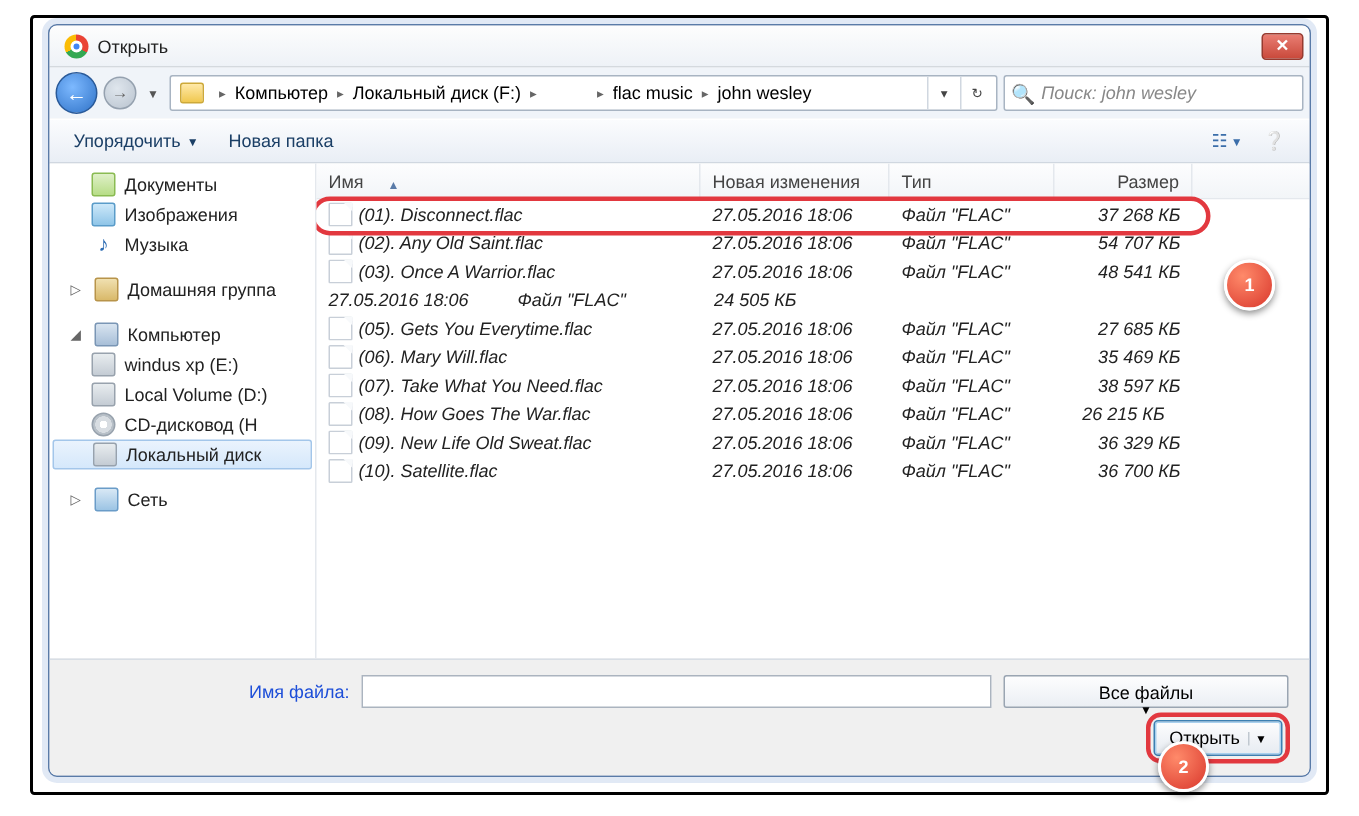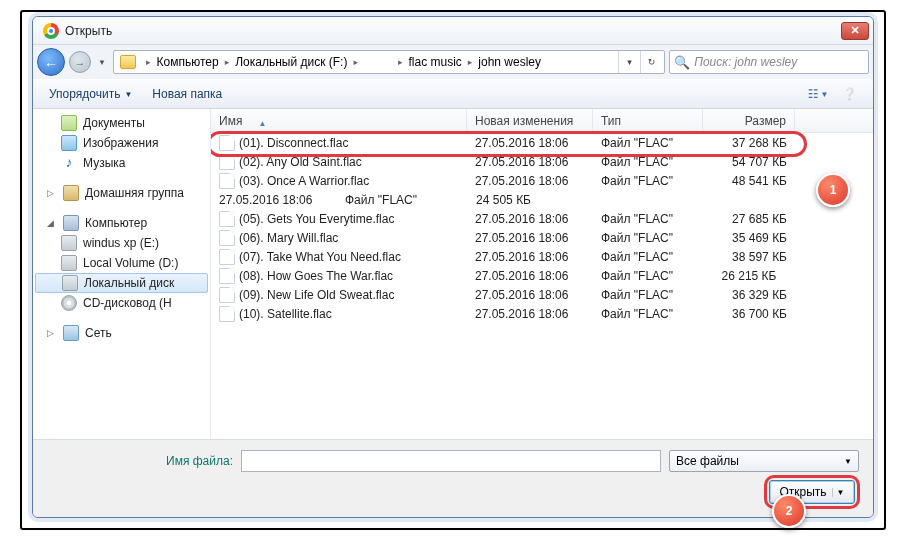--- a/index.html
+++ b/index.html
@@ -48,31 +48,31 @@
 .ico-net { background:linear-gradient(#d8e8f5,#9cc4e4); border:1px solid #6a9cc8; border-radius:2px; }
 .filepane { flex:1; overflow:hidden; position:relative; }
 .filehead { height:24px; display:flex; border-bottom:1px solid #e4e8ed; background:linear-gradient(#fdfdfe,#f2f5f8); font-size:11px; color:#444; }
 .filehead .col { padding:4px 8px; border-right:1px solid #e4e8ed; display:flex;align-items:flex-end; gap:16px; }
 .filehead .col .sort { font-size:8px; color:#5a7ba8; }
 .c-name { flex:0 0 256px; }
 .c-date { flex:0 0 126px; }
 .c-type { flex:0 0 110px; }
 .c-size { flex:0 0 92px; text-align:right; justify-content:flex-end; }
 .filerow { height:19px; display:flex; align-items:center; font-size:12px; color:#222; }
-.filerow .cell { padding:0 8px; overflow:hidden; white-space:nowrap; }
+.filerow .cell { padding:0 8px; overflow:hidden; white-space:nowrap;font-style:italic; }
 .filerow .fico { width:16px;height:16px; margin-right:4px; background:#fff; border:1px solid #c8cfd8; border-radius:1px; position:relative; flex-shrink:0; }
 .filerow .fico::before { content:""; position:absolute; right:-1px; top:-1px; border:3px solid transparent; border-top-color:#f7f9fb; border-right-color:#f7f9fb; }
 .filerow.selected { background:#fff; }
 .row-highlight { position:absolute; border:3px solid #e2383f; border-radius:14px; pointer-events:none; }
 .callout { position:absolute; width:34px;height:34px; border-radius:50%; background:radial-gradient(circle at 35% 30%,#ff8a6a,#d9372c); border:2px solid #fff; box-shadow:0 2px 5px rgba(0,0,0,.45); color:#fff; font-weight:bold; font-size:18px; display:flex;align-items:center;justify-content:center; }
 .bottom { height:78px; border-top:1px solid #d8dee5; background:#f0f0f0; padding:10px 14px; }
 .bottom .row1 { display:flex; align-items:center; gap:8px; margin-bottom:8px; }
-.bottom .lbl { width:186px; text-align:right; color:#0f766e; }
+.bottom .lbl { width:186px; text-align:right; color:#1d4ed8; }
 .bottom .fname { flex:1; height:22px; background:#fff; border:1px solid #abb4bf; }
-.bottom .filter { width:190px; height:22px; background:linear-gradient(#fdfdfe,#ebeff4); border:1px solid #9aa5b2; border-radius:2px; display:flex;align-items:center; padding:4px 6px; justify-content:space-between; }
+.bottom .filter { width:190px; height:22px; background:linear-gradient(#fdfdfe,#ebeff4); border:1px solid #9aa5b2; border-radius:2px; display:flex;align-items:center; padding:4px 6px; justify-content:space-between;flex-direction:column; }
 .bottom .row2 { display:flex; justify-content:flex-end; gap:8px; padding-right:4px; }
 .bottom .btn { width:86px; height:24px; background:linear-gradient(#fdfdfe,#e6ebf1); border:1px solid #9aa5b2; border-radius:3px; display:flex;align-items:center;justify-content:center; gap:3px; }
 .bottom .btn.primary { border:1px solid #3c7fb1; box-shadow:inset 0 0 0 1px #a8d0ee; }
 .bottom .btn .dd { font-size:8px; border-left:1px solid #c0c8d0; padding-left:4px; margin-left:2px; }
 </style>
 </head>
 <body>
 
 <div class="outer-frame">
 <div class="window">
@@ -153,27 +153,27 @@
             <span>Компьютер</span>
           </div>
       <div class="item">
             <span class="ico ico-drive"></span>
             <span>windus xp (E:)</span>
           </div>
       <div class="item">
             <span class="ico ico-drive"></span>
             <span>Local Volume (D:)</span>
           </div>
+      <div class="item">
+            <span class="ico ico-cd"></span>
+            <span>CD-дисковод (H</span>
+          </div>
       <div class="item selected">
             <span class="ico ico-drive"></span>
             <span>Локальный диск</span>
-          </div>
-      <div class="item">
-            <span class="ico ico-cd"></span>
-            <span>CD-дисковод (H</span>
           </div>
       <div class="spacer"></div>
       <div class="item group">
             <span class="exp">▷</span>
             <span class="ico ico-net"></span>
             <span>Сеть</span>
           </div>
     </div>
 
     <div class="filepane">

